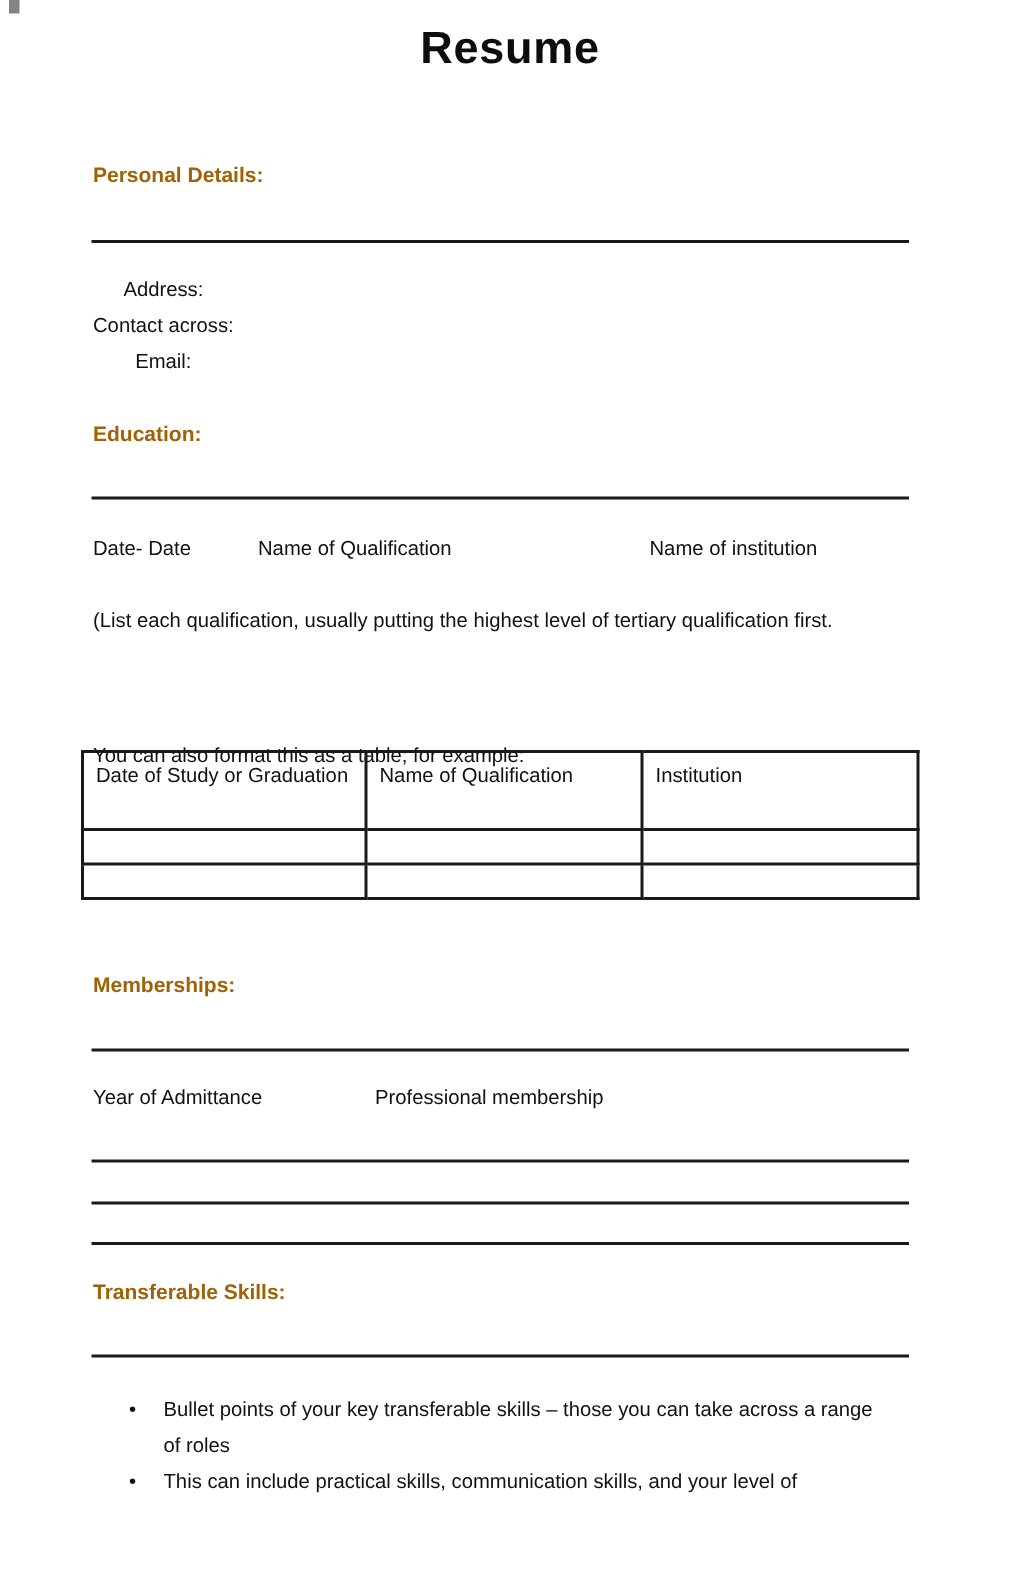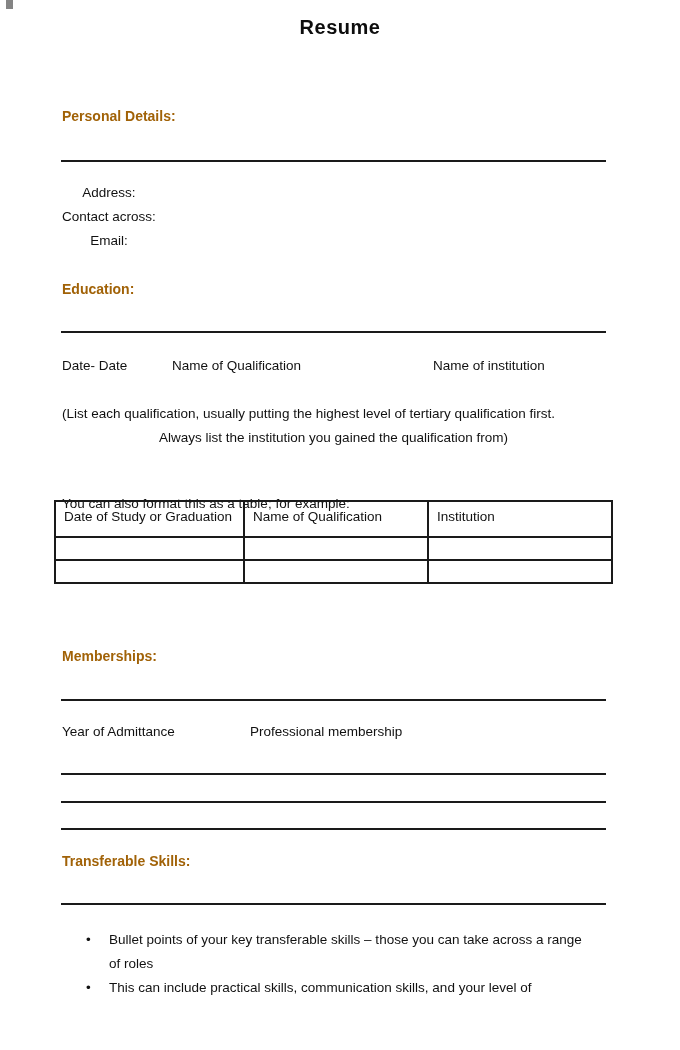--- a/index.html
+++ b/index.html
@@ -11,21 +11,21 @@
     background: #ffffff;
     font-family: "Liberation Sans", "DejaVu Sans", sans-serif;
     font-size: 13.5px;
     color: #111111;
     overflow: hidden;
   }
   .abs { position: absolute; }
   .title {
     top: 16px; left: 0; width: 680px;
     text-align: center;
-    font-size: 20px;
+    font-size: 30px;
     font-weight: bold;
     letter-spacing: 0.5px;
     color: #0d0d0d;
   }
   .section-heading {
     left: 62px;
     font-size: 14px;
     font-weight: bold;
     color: #a16207;
   }
@@ -48,21 +48,21 @@
   }
   table.edu-table td {
     border: 2px solid #1a1a1a;
     padding: 3px 8px 0 8px;
     vertical-align: top;
     line-height: 24px;
     font-size: 13.5px;
     color: #111;
     font-weight: normal;
   }
-  table.edu-table tr.header-row td { height: 36px; margin-top: 37px; }
+  table.edu-table tr.header-row td { height: 52px; margin-top: 37px; }
   table.edu-table tr.empty-row td { height: 23px; }
   .bullets {
     left: 82px; top: 928px; width: 530px;
     list-style: none;
   }
   .bullets li {
     position: relative;
     padding-left: 27px;
     line-height: 24px;
   }
@@ -98,21 +98,20 @@
   <div class="abs section-heading" style="top:281px;">Education:</div>
   <div class="abs rule" style="top:331px;"></div>
 
   <div class="abs inline-row" style="top:358px;">
     <span style="left:62px;">Date- Date</span>
     <span style="left:172px;">Name of Qualification</span>
     <span style="left:433px;">Name of institution</span>
   </div>
 
   <div class="abs note-line1">(List each qualification, usually putting the highest level of tertiary qualification first.</div>
-  <div class="abs note-line2">Always list the institution you gained the qualification from)</div>
 
   <div class="abs table-intro">You can also format this as a table; for example:</div>
 
   <table class="edu-table">
     <colgroup>
       <col style="width:189px">
         <col style="width:184px">
         <col style="width:184px">
     </colgroup>
     <tbody>

